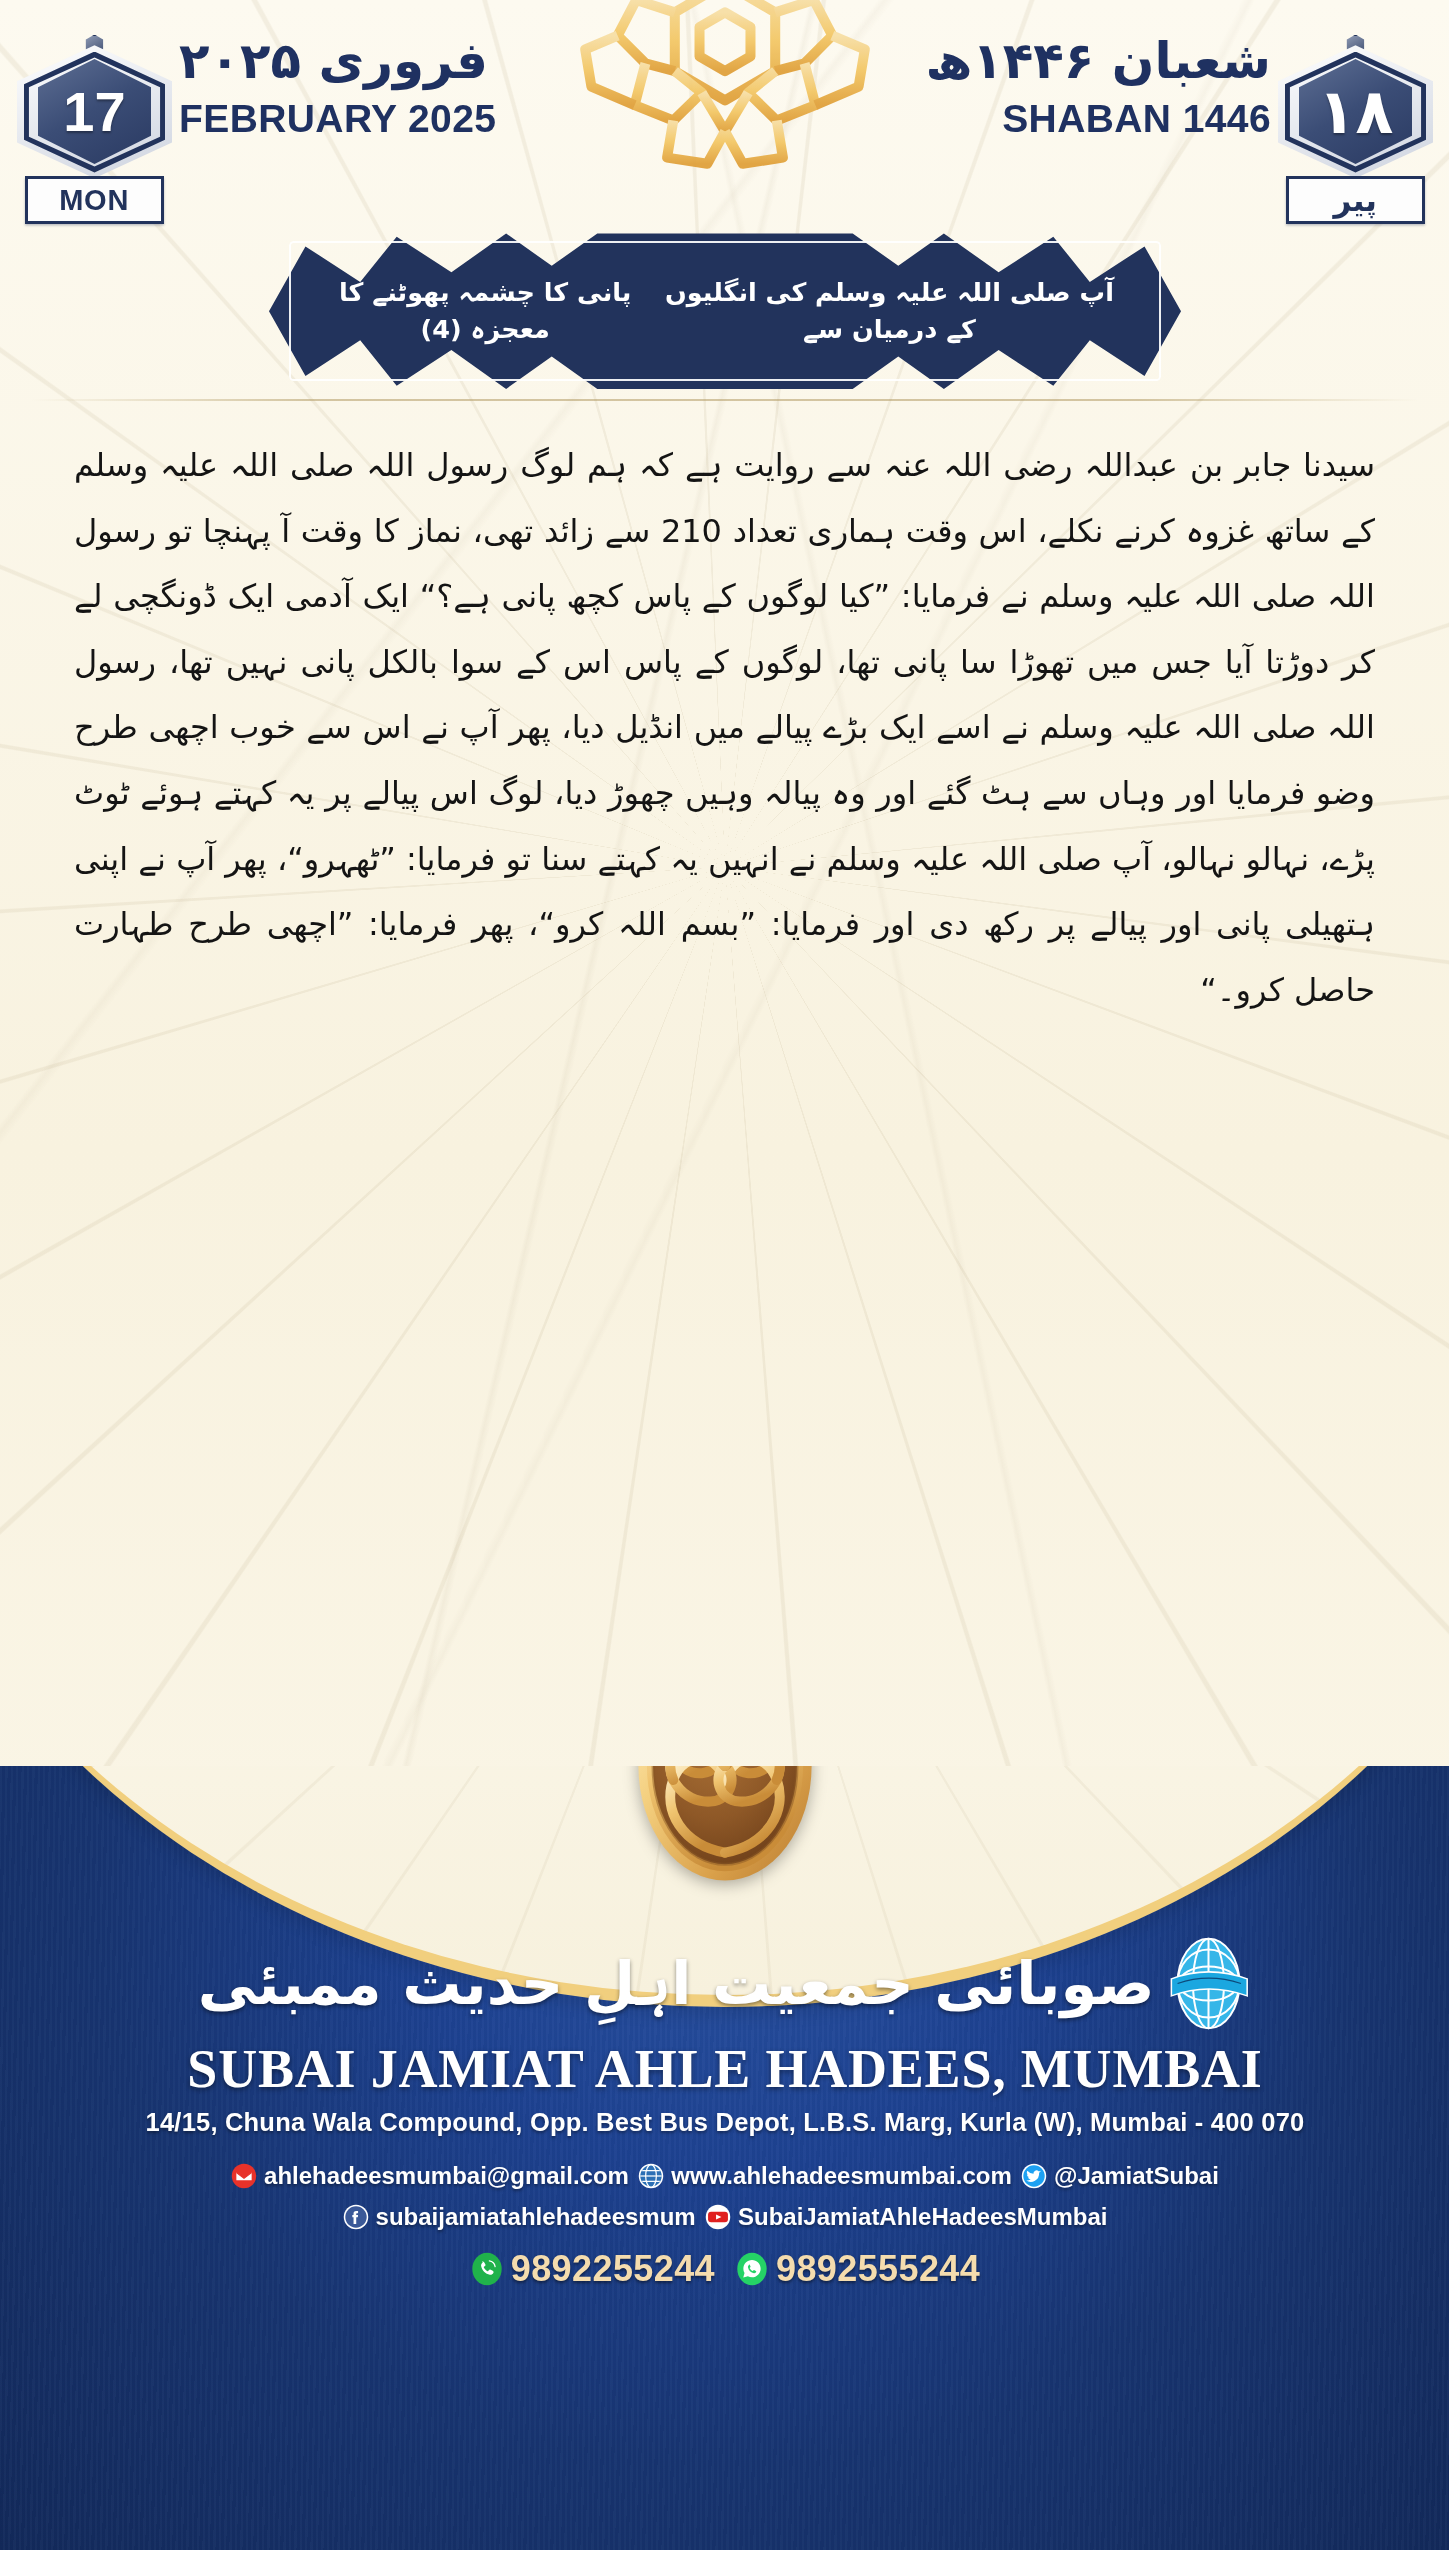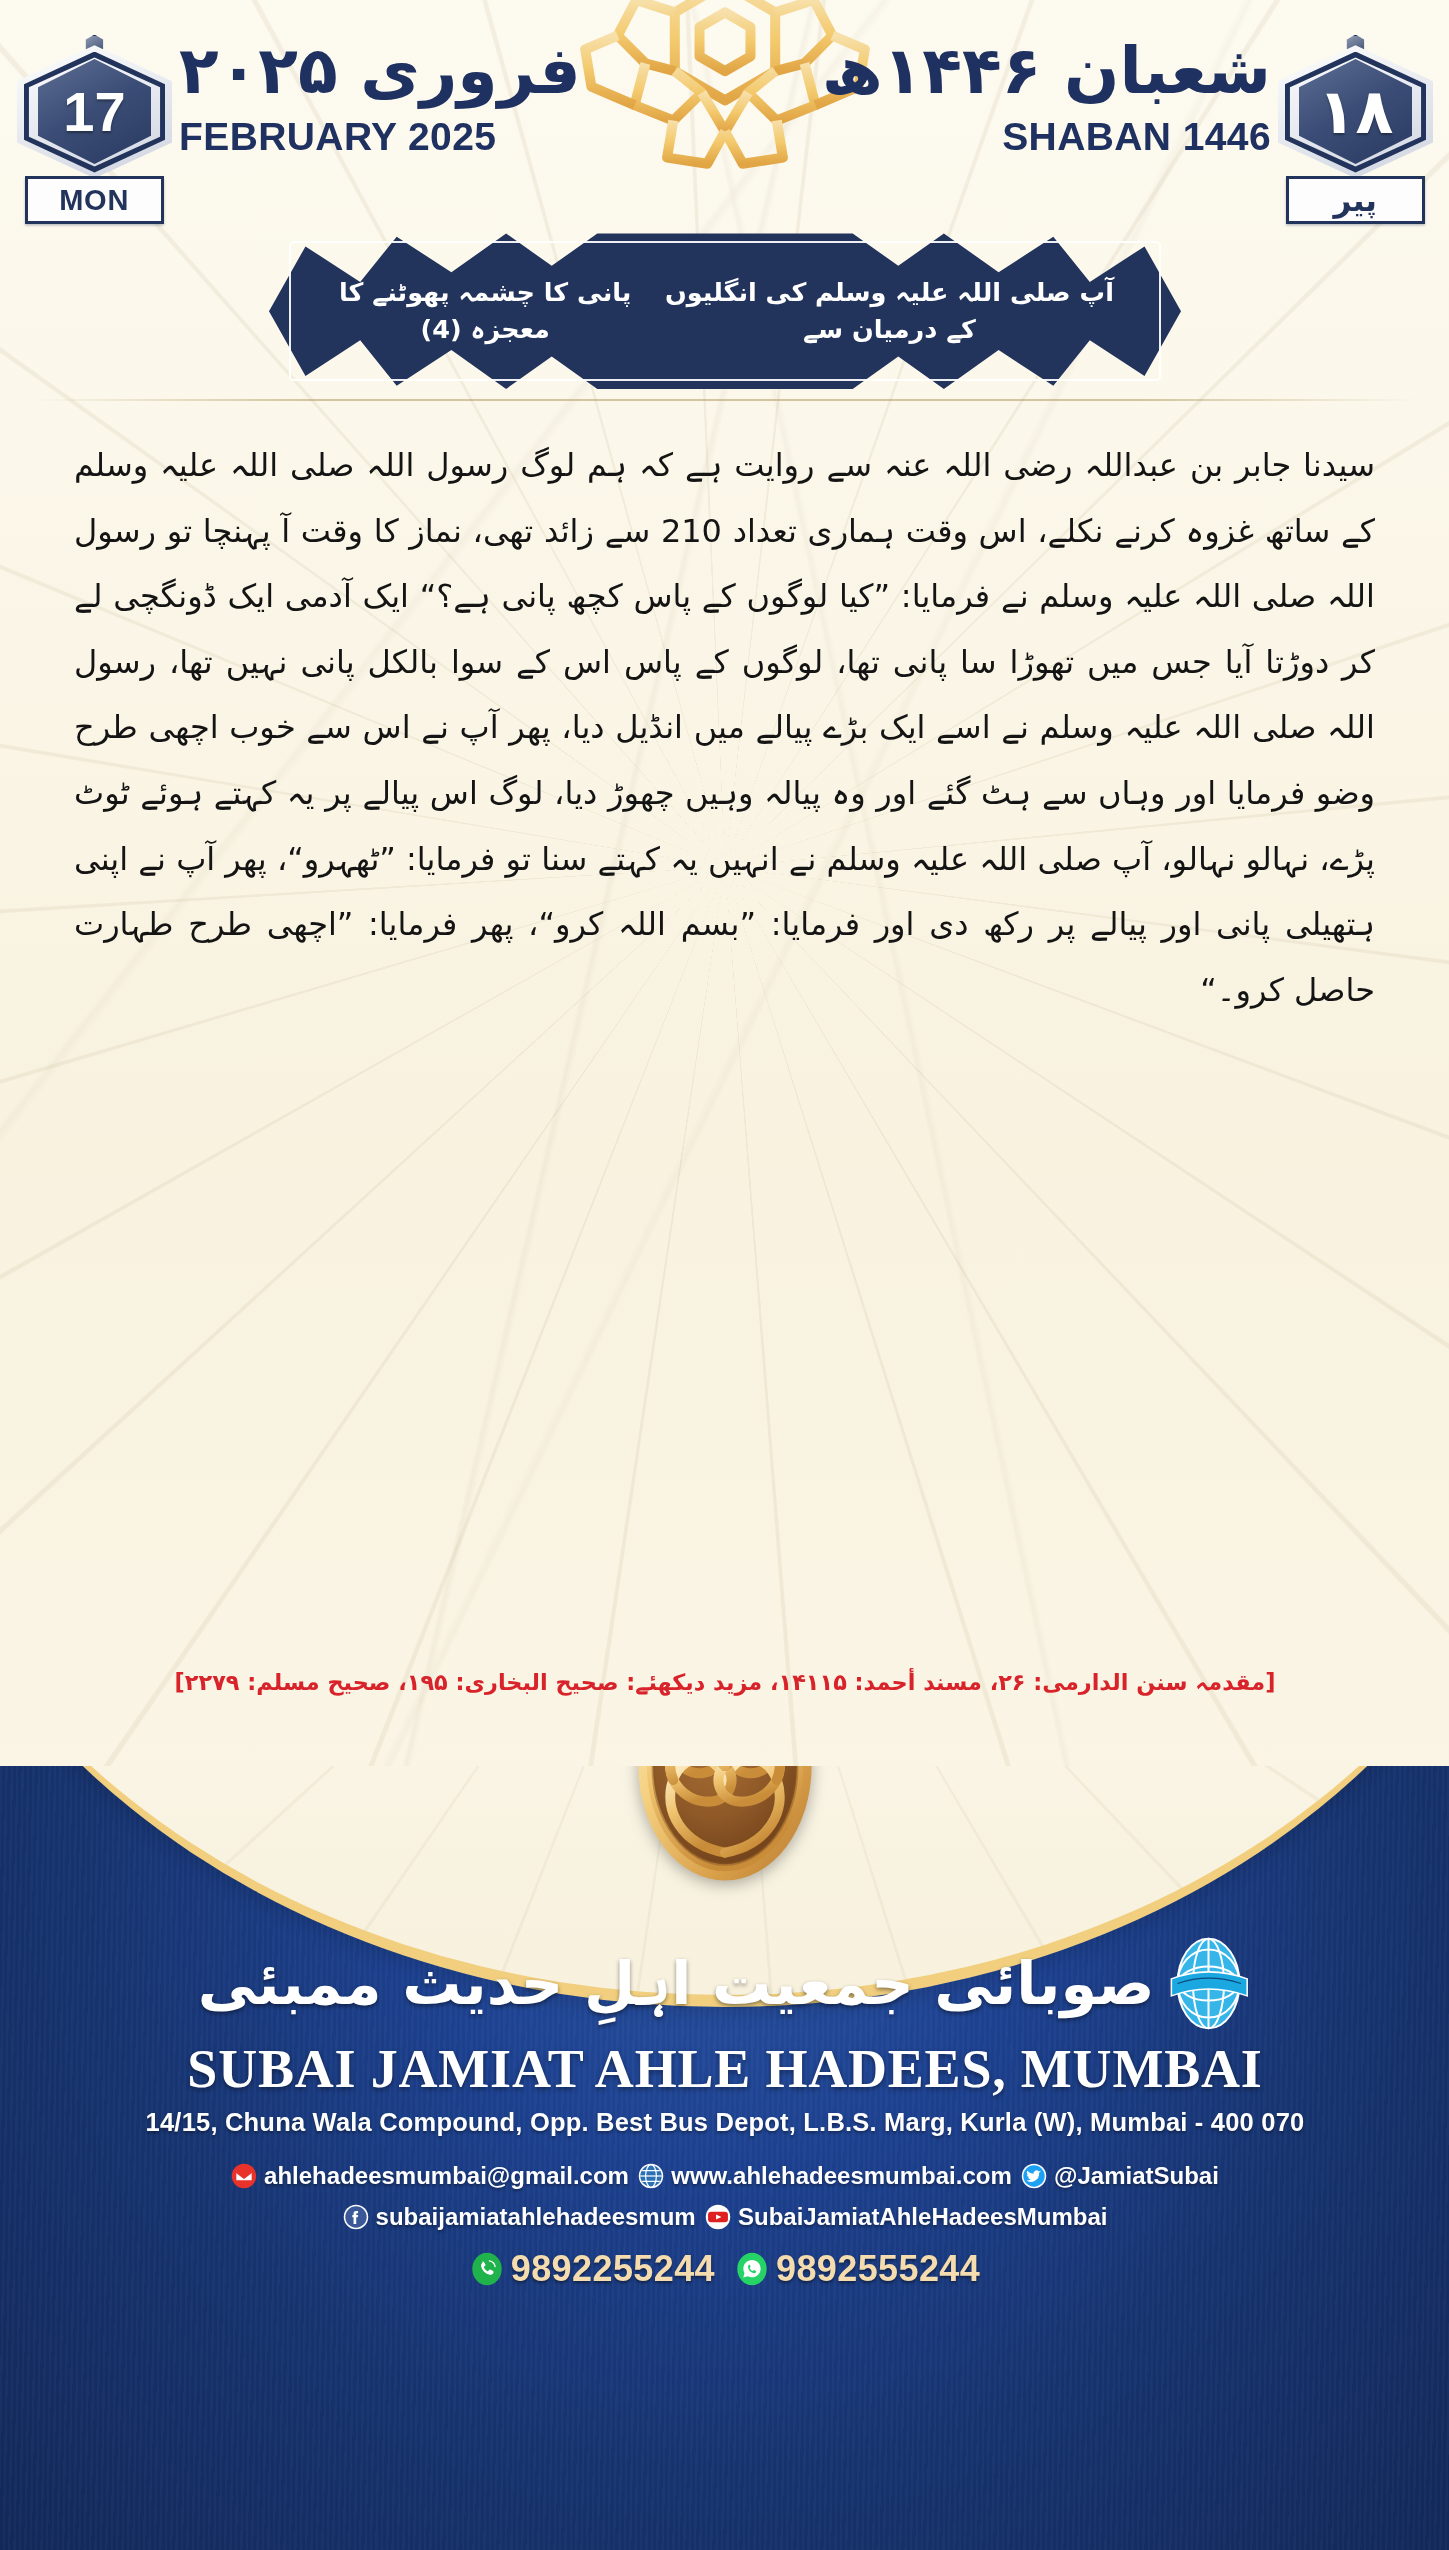--- a/index.html
+++ b/index.html
@@ -93,21 +93,21 @@
     color:#22335c; font-size:29px; font-weight:700; letter-spacing:0.8px;
   }
   .daylabel span.urdu { font-size:31px; font-family:"DejaVu Sans",sans-serif; letter-spacing:0; }
 
   
   .hdr-text { position:absolute; top:31px; }
   .hdr-text.left  { left:179px;  text-align:left; }
   .hdr-text.right { right:179px; text-align:right; }
   .hdr-urdu {
     font-family:"DejaVu Sans",sans-serif; direction:rtl;
-    font-size:65px; color:#1f3161; font-weight:700; line-height:1.22;
+    font-size:50px; color:#1f3161; font-weight:700; line-height:1.22;
     white-space:nowrap;
   }
   .hdr-en {
     font-size:39px; color:#1f3161; font-weight:700; letter-spacing:0.4px;
     margin-top:4.6px; white-space:nowrap;
   }
 
   
   .ribbon-zone { position:absolute; top:224px; left:0; width:1450px; height:193px; }
   .ribbon {
@@ -326,21 +326,20 @@
       </div>
     </div>
   </div>
 
   <div class="divider"></div>
 
   <div class="body-area">
     <p class="urdu-par">سیدنا جابر بن عبداللہ رضی اللہ عنہ سے روایت ہے کہ ہم لوگ رسول اللہ صلی اللہ علیہ وسلم کے ساتھ غزوہ کرنے نکلے، اس وقت ہماری تعداد 210 سے زائد تھی، نماز کا وقت آ پہنچا تو رسول اللہ صلی اللہ علیہ وسلم نے فرمایا: ”کیا لوگوں کے پاس کچھ پانی ہے؟“ ایک آدمی ایک ڈونگچی لے کر دوڑتا آیا جس میں تھوڑا سا پانی تھا، لوگوں کے پاس اس کے سوا بالکل پانی نہیں تھا، رسول اللہ صلی اللہ علیہ وسلم نے اسے ایک بڑے پیالے میں انڈیل دیا، پھر آپ نے اس سے خوب اچھی طرح وضو فرمایا اور وہاں سے ہٹ گئے اور وہ پیالہ وہیں چھوڑ دیا، لوگ اس پیالے پر یہ کہتے ہوئے ٹوٹ پڑے، نہالو نہالو، آپ صلی اللہ علیہ وسلم نے انہیں یہ کہتے سنا تو فرمایا: ”ٹھہرو“، پھر آپ نے اپنی ہتھیلی پانی اور پیالے پر رکھ دی اور فرمایا: ”بسم اللہ کرو“، پھر فرمایا: ”اچھی طرح طہارت حاصل کرو۔“</p>
   </div>
 
-  <div class="citation">[مقدمہ سنن الدارمی: ۲۶، مسند أحمد: ۱۴۱۱۵، مزید دیکھئے: صحیح البخاری: ۱۹۵، صحیح مسلم: ۲۲۷۹]</div>
 
   <div class="footer">
     <div class="footer-blue"></div>
     <div class="footer-arc"></div>
 
     <svg class="medallion" viewBox="0 0 230 300">
       <defs>
         <linearGradient id="mgold" x1="0" y1="0" x2="1" y2="1">
           <stop offset="0" stop-color="#fff0c4"></stop>
           <stop offset="0.35" stop-color="#f4cf7e"></stop>

